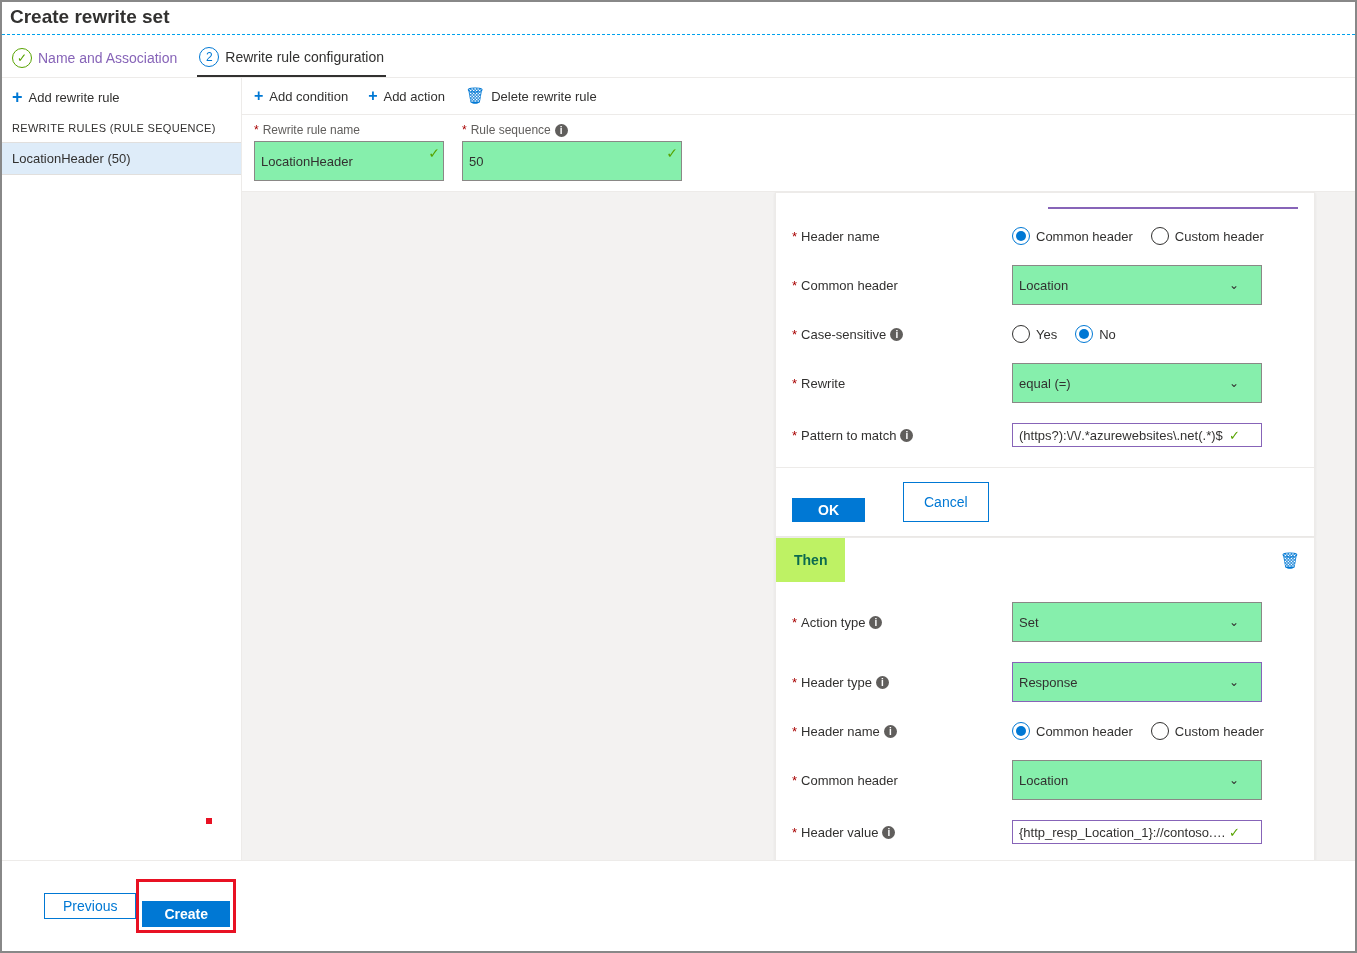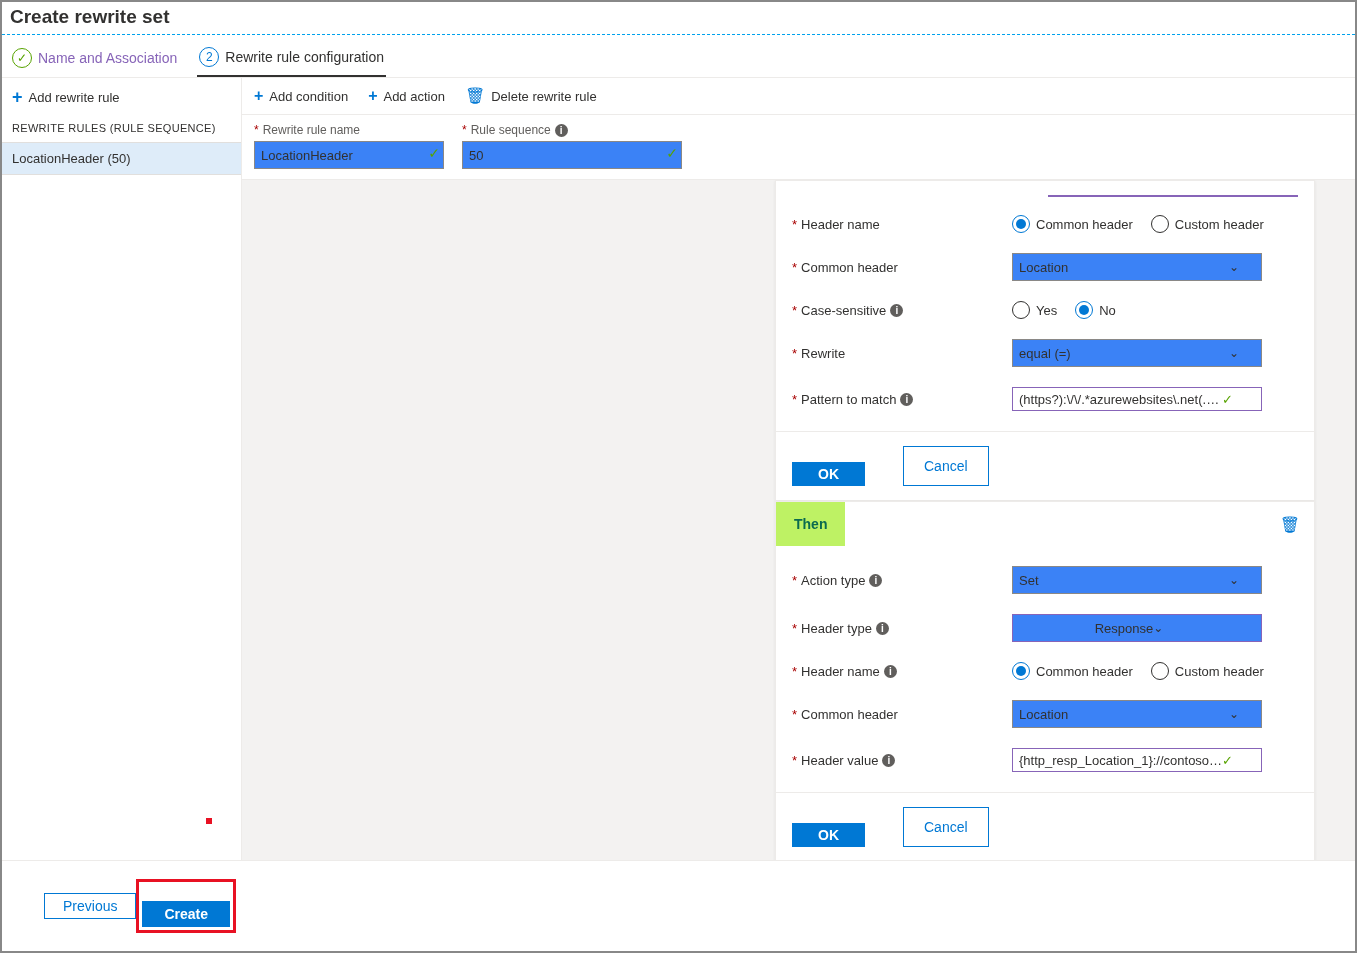--- a/index.html
+++ b/index.html
@@ -21,46 +21,46 @@
   .rule-item { background: #deecf9; padding: 8px 10px; font-size: 13px; color: #323130; border-top: 1px solid #e1dfdd; border-bottom: 1px solid #e1dfdd; cursor: pointer; }
   .right-pane { flex: 1; display: flex; flex-direction: column; overflow: hidden; }
   .toolbar { display: flex; align-items: center; gap: 20px; padding: 10px 12px; border-bottom: 1px solid #edebe9; }
   .tool-item { display: flex; align-items: center; gap: 6px; cursor: pointer; color: #323130; }
   .tool-icon { color: #0078d4; font-size: 16px; line-height: 1; }
   .ruleprops { display: flex; gap: 18px; padding: 8px 12px 10px 12px; border-bottom: 1px solid #edebe9; }
   .form-col { display: flex; flex-direction: column; gap: 4px; }
   .label-row { display: flex; align-items: center; gap: 4px; font-size: 12px; color: #605e5c; }
   .req { color: #a80000; }
   .input-wrap { position: relative; }
-  input.txt, select.sel, .sel-fake { height: 28px; border: 1px solid #8a8886; background: #3b82f6; padding: 2px 22px 2px 6px; font-size: 13px; color: #323130; }
+  input.txt, select.sel, .sel-fake { height: 40px; border: 1px solid #8a8886; background: #86efac; padding: 2px 22px 2px 6px; font-size: 13px; color: #323130; }
   .valid-tick { position: absolute; right: 4px; top: 4px; color: #57a300; font-size: 14px; }
   .content-scroll { flex: 1; overflow: auto; background: #f3f2f1; display: flex; justify-content: flex-end; padding: 0 40px 40px 40px; }
   .cards-col { width: 540px; display: flex; flex-direction: column; align-items: stretch; }
   .card { background: #fff; border: 1px solid #edebe9; box-shadow: 0 1px 3px rgba(0,0,0,0.07); }
   .card-body { padding: 14px 16px 0 16px; }
   .field-row { display: flex; align-items: center; margin-bottom: 20px; }
   .field-label { width: 220px; display: flex; align-items: center; gap: 4px; font-size: 13px; color: #323130; }
   .field-control { flex: 1; }
   .radio-group { display: flex; gap: 18px; align-items: center; }
   .radio { display: flex; align-items: center; gap: 6px; cursor: pointer; }
   .radio .dot { width: 18px; height: 18px; border-radius: 50%; border: 1.5px solid #323130; position: relative; }
   .radio.selected .dot { border-color: #0078d4; }
   .radio.selected .dot::after { content:""; position:absolute; inset:3px; background:#0078d4; border-radius:50%; }
   .sel-fake { display:flex; align-items:center; justify-content:space-between; width: 250px; cursor:pointer; }
-  .sel-fake.purple { border-color:#8764b8;justify-content:center; }
+  .sel-fake.purple { border-color:#8764b8; }
   .chev { font-size: 12px; color:#323130; }
   .info { display:inline-flex; width:13px; height:13px; border-radius:50%; background:#605e5c; color:#fff; font-size:10px; align-items:center; justify-content:center; font-weight:bold; }
   .card-footer { border-top: 1px solid #edebe9; padding: 14px 16px; display:flex; gap:10px; }
   .btn-primary { background:#0078d4; color:#fff; border:none; padding: 4px 26px; font-size:14px; font-weight:600; cursor:pointer;margin-top:16px; }
   .btn-secondary { background:#fff; color:#0078d4; border:1px solid #0078d4; padding: 4px 20px; font-size:14px; cursor:pointer;margin-left:28px; }
   .connector { width:2px; height:30px; background:#c8c6c4; align-self:center; margin-right:130px; }
   .then-header { display:flex; align-items:center; justify-content:space-between; padding: 0; }
   .then-tab { background:#bef264; color:#0b6a4f; font-size:14px; font-weight:600; padding: 14px 18px; }
   .trash { color:#0078d4; font-size:16px; cursor:pointer; padding-right:14px; }
-  .input-field { width:250px; border:1px solid #8764b8; height:24px; padding:2px 28px 2px 6px; font-size:13px; position:relative; display:flex; align-items:center; justify-content:space-between; }
+  .input-field { width:250px; border:1px solid #8764b8; height:24px; padding:2px 21px 2px 6px; font-size:13px; position:relative; display:flex; align-items:center; justify-content:space-between; }
   .truncated { white-space:nowrap; overflow:hidden; text-overflow:ellipsis; max-width:210px; }
   .footer { border-top:1px solid #edebe9; padding: 18px 14px; display:flex; align-items:center; }
   .create-highlight { border:3px solid #e81123; padding:3px; }
   .purple-bar { border-top:2px solid #8764b8; height:0; width:250px; margin-left:auto; margin-bottom:18px; }
   .red-sq{position:absolute;left:204px;top:740px;width:6px;height:6px;background:#e81123;}
 </style>
 </head>
 <body>
 
 <div class="window">

